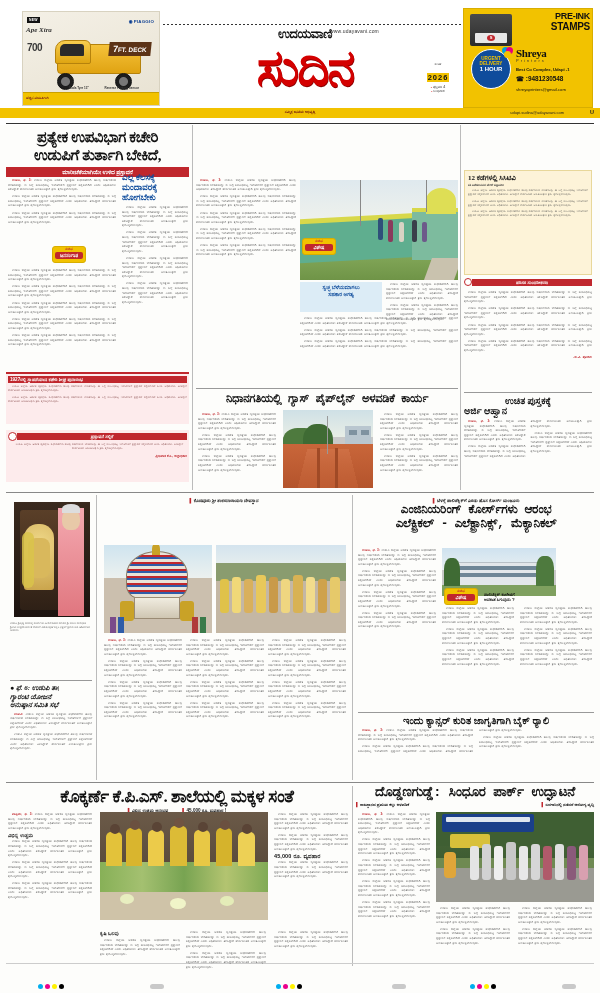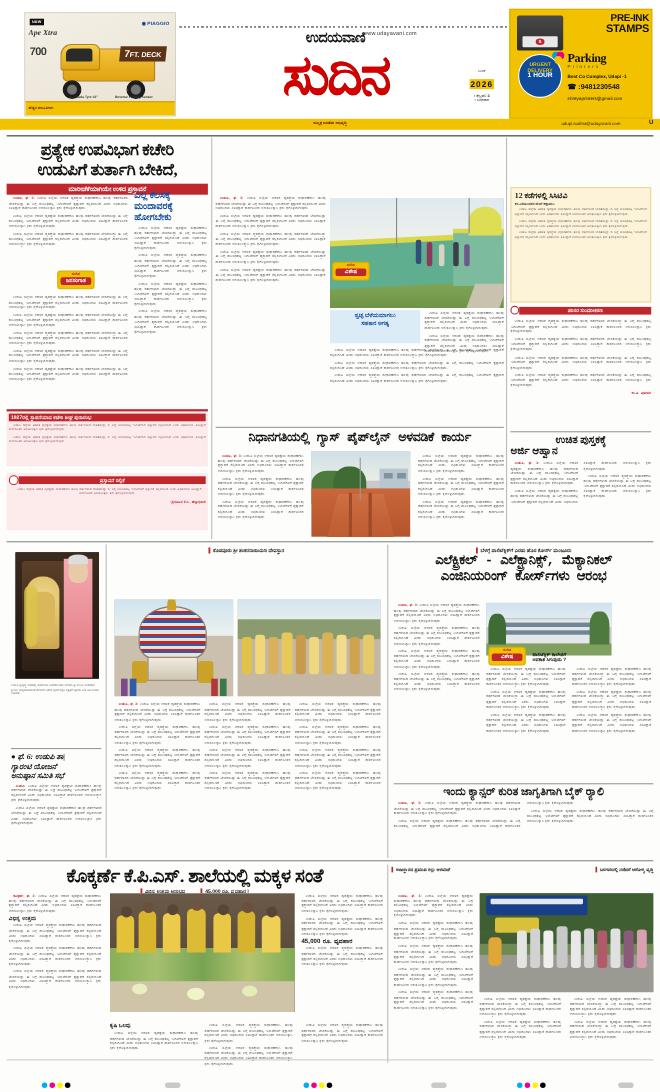--- a/index.html
+++ b/index.html
@@ -201,21 +201,21 @@
         <div class="a">URGENT</div>
         <div class="b">DELIVERY</div>
         <div class="c">1 HOUR</div>
       </div>
       <div class="slogo">
         <i class="c1"></i>
           <i class="c2"></i>
           <i class="c3"></i>
       </div>
       <div class="shreya">
-        <div class="nm">Parking</div>
+        <div class="nm">Shreya</div>
         <div class="sub">Printers</div>
       </div>
       <div class="ar-addr">Best Co Complex, Udapi -1</div>
       <div class="ar-ph">☎ :<span>9481230548</span></div>
       <div class="ar-em">shreyaprinters@gmail.com</div>
     </div>
 
     <div class="yellowbar">
       <div class="yb-c">ಸಮ್ಮಿಶ್ರ ಜನತೆಯ ಅಭಿವೃದ್ಧಿ</div>
       <div class="yb-r">udupi.sudina@udayavani.com</div>
@@ -475,22 +475,22 @@
   </div>
   <div style="position:absolute; left:268px; top:638px; width:78px;" class="tx">
     <p>ಉಡುಪಿ ಜಿಲ್ಲೆಯ ಆಡಳಿತ ವ್ಯವಸ್ಥೆಯ ಸುಧಾರಣೆಗಾಗಿ ಹಲವು ವರ್ಷಗಳಿಂದ ಬೇಡಿಕೆಯಿದ್ದು ಈ ಬಗ್ಗೆ ಸಂಬಂಧಪಟ್ಟ ಇಲಾಖೆಗಳಿಗೆ ಪ್ರಸ್ತಾವನೆ ಸಲ್ಲಿಸಲಾಗಿದೆ ಎಂದು ಅಧಿಕಾರಿಗಳು ತಿಳಿಸಿದ್ದಾರೆ ಸಾರ್ವಜನಿಕರ ಅನುಕೂಲಕ್ಕಾಗಿ ಕ್ರಮ ಕೈಗೊಳ್ಳಲಾಗುವುದು.</p>
     <p>ಉಡುಪಿ ಜಿಲ್ಲೆಯ ಆಡಳಿತ ವ್ಯವಸ್ಥೆಯ ಸುಧಾರಣೆಗಾಗಿ ಹಲವು ವರ್ಷಗಳಿಂದ ಬೇಡಿಕೆಯಿದ್ದು ಈ ಬಗ್ಗೆ ಸಂಬಂಧಪಟ್ಟ ಇಲಾಖೆಗಳಿಗೆ ಪ್ರಸ್ತಾವನೆ ಸಲ್ಲಿಸಲಾಗಿದೆ ಎಂದು ಅಧಿಕಾರಿಗಳು ತಿಳಿಸಿದ್ದಾರೆ ಸಾರ್ವಜನಿಕರ ಅನುಕೂಲಕ್ಕಾಗಿ ಕ್ರಮ ಕೈಗೊಳ್ಳಲಾಗುವುದು.</p>
     <p>ಉಡುಪಿ ಜಿಲ್ಲೆಯ ಆಡಳಿತ ವ್ಯವಸ್ಥೆಯ ಸುಧಾರಣೆಗಾಗಿ ಹಲವು ವರ್ಷಗಳಿಂದ ಬೇಡಿಕೆಯಿದ್ದು ಈ ಬಗ್ಗೆ ಸಂಬಂಧಪಟ್ಟ ಇಲಾಖೆಗಳಿಗೆ ಪ್ರಸ್ತಾವನೆ ಸಲ್ಲಿಸಲಾಗಿದೆ ಎಂದು ಅಧಿಕಾರಿಗಳು ತಿಳಿಸಿದ್ದಾರೆ ಸಾರ್ವಜನಿಕರ ಅನುಕೂಲಕ್ಕಾಗಿ ಕ್ರಮ ಕೈಗೊಳ್ಳಲಾಗುವುದು.</p>
     <p>ಉಡುಪಿ ಜಿಲ್ಲೆಯ ಆಡಳಿತ ವ್ಯವಸ್ಥೆಯ ಸುಧಾರಣೆಗಾಗಿ ಹಲವು ವರ್ಷಗಳಿಂದ ಬೇಡಿಕೆಯಿದ್ದು ಈ ಬಗ್ಗೆ ಸಂಬಂಧಪಟ್ಟ ಇಲಾಖೆಗಳಿಗೆ ಪ್ರಸ್ತಾವನೆ ಸಲ್ಲಿಸಲಾಗಿದೆ ಎಂದು ಅಧಿಕಾರಿಗಳು ತಿಳಿಸಿದ್ದಾರೆ ಸಾರ್ವಜನಿಕರ ಅನುಕೂಲಕ್ಕಾಗಿ ಕ್ರಮ ಕೈಗೊಳ್ಳಲಾಗುವುದು.</p>
   </div>
 
   <div style="position:absolute; left:358px; top:498px; width:236px;">
     <div class="kicker" style="display:block; text-align:center;">ಬೆಳಗ್ಗೆ ಪಾಲಿಟೆಕ್ನಿಕ್‌ಗೆ ಎರಡು ಹೊಸ ಕೋರ್ಸ್ ಮಂಜೂರು</div>
+    <div class="h-med" style="text-align:center; font-size:12px;">ಎಂಜಿನಿಯರಿಂಗ್ ಕೋರ್ಸ್‌ಗಳು ಆರಂಭ</div>
     <div class="h-med" style="text-align:center; font-size:12px;">ಎಲೆಕ್ಟ್ರಿಕಲ್ - ಎಲೆಕ್ಟ್ರಾನಿಕ್ಸ್, ಮೆಕ್ಯಾನಿಕಲ್</div>
-    <div class="h-med" style="text-align:center; font-size:12px;">ಎಂಜಿನಿಯರಿಂಗ್ ಕೋರ್ಸ್‌ಗಳು ಆರಂಭ</div>
   </div>
 
   <div style="position:absolute; left:358px; top:548px; width:78px;" class="tx">
     <p><span class="lead">ಉಡುಪಿ, ಫೆ. 3:</span> <span>ಉಡುಪಿ ಜಿಲ್ಲೆಯ ಆಡಳಿತ ವ್ಯವಸ್ಥೆಯ ಸುಧಾರಣೆಗಾಗಿ ಹಲವು ವರ್ಷಗಳಿಂದ ಬೇಡಿಕೆಯಿದ್ದು ಈ ಬಗ್ಗೆ ಸಂಬಂಧಪಟ್ಟ ಇಲಾಖೆಗಳಿಗೆ ಪ್ರಸ್ತಾವನೆ ಸಲ್ಲಿಸಲಾಗಿದೆ ಎಂದು ಅಧಿಕಾರಿಗಳು ತಿಳಿಸಿದ್ದಾರೆ ಸಾರ್ವಜನಿಕರ ಅನುಕೂಲಕ್ಕಾಗಿ ಕ್ರಮ ಕೈಗೊಳ್ಳಲಾಗುವುದು.</span></p>
     <p>ಉಡುಪಿ ಜಿಲ್ಲೆಯ ಆಡಳಿತ ವ್ಯವಸ್ಥೆಯ ಸುಧಾರಣೆಗಾಗಿ ಹಲವು ವರ್ಷಗಳಿಂದ ಬೇಡಿಕೆಯಿದ್ದು ಈ ಬಗ್ಗೆ ಸಂಬಂಧಪಟ್ಟ ಇಲಾಖೆಗಳಿಗೆ ಪ್ರಸ್ತಾವನೆ ಸಲ್ಲಿಸಲಾಗಿದೆ ಎಂದು ಅಧಿಕಾರಿಗಳು ತಿಳಿಸಿದ್ದಾರೆ ಸಾರ್ವಜನಿಕರ ಅನುಕೂಲಕ್ಕಾಗಿ ಕ್ರಮ ಕೈಗೊಳ್ಳಲಾಗುವುದು.</p>
     <p>ಉಡುಪಿ ಜಿಲ್ಲೆಯ ಆಡಳಿತ ವ್ಯವಸ್ಥೆಯ ಸುಧಾರಣೆಗಾಗಿ ಹಲವು ವರ್ಷಗಳಿಂದ ಬೇಡಿಕೆಯಿದ್ದು ಈ ಬಗ್ಗೆ ಸಂಬಂಧಪಟ್ಟ ಇಲಾಖೆಗಳಿಗೆ ಪ್ರಸ್ತಾವನೆ ಸಲ್ಲಿಸಲಾಗಿದೆ ಎಂದು ಅಧಿಕಾರಿಗಳು ತಿಳಿಸಿದ್ದಾರೆ ಸಾರ್ವಜನಿಕರ ಅನುಕೂಲಕ್ಕಾಗಿ ಕ್ರಮ ಕೈಗೊಳ್ಳಲಾಗುವುದು.</p>
     <p>ಉಡುಪಿ ಜಿಲ್ಲೆಯ ಆಡಳಿತ ವ್ಯವಸ್ಥೆಯ ಸುಧಾರಣೆಗಾಗಿ ಹಲವು ವರ್ಷಗಳಿಂದ ಬೇಡಿಕೆಯಿದ್ದು ಈ ಬಗ್ಗೆ ಸಂಬಂಧಪಟ್ಟ ಇಲಾಖೆಗಳಿಗೆ ಪ್ರಸ್ತಾವನೆ ಸಲ್ಲಿಸಲಾಗಿದೆ ಎಂದು ಅಧಿಕಾರಿಗಳು ತಿಳಿಸಿದ್ದಾರೆ ಸಾರ್ವಜನಿಕರ ಅನುಕೂಲಕ್ಕಾಗಿ ಕ್ರಮ ಕೈಗೊಳ್ಳಲಾಗುವುದು.</p>
   </div>
 
   <div class="ph" style="left:442px; top:548px; width:114px; height:48px;">
@@ -589,20 +589,21 @@
     <p>ಉಡುಪಿ ಜಿಲ್ಲೆಯ ಆಡಳಿತ ವ್ಯವಸ್ಥೆಯ ಸುಧಾರಣೆಗಾಗಿ ಹಲವು ವರ್ಷಗಳಿಂದ ಬೇಡಿಕೆಯಿದ್ದು ಈ ಬಗ್ಗೆ ಸಂಬಂಧಪಟ್ಟ ಇಲಾಖೆಗಳಿಗೆ ಪ್ರಸ್ತಾವನೆ ಸಲ್ಲಿಸಲಾಗಿದೆ ಎಂದು ಅಧಿಕಾರಿಗಳು ತಿಳಿಸಿದ್ದಾರೆ ಸಾರ್ವಜನಿಕರ ಅನುಕೂಲಕ್ಕಾಗಿ ಕ್ರಮ ಕೈಗೊಳ್ಳಲಾಗುವುದು.</p>
     <p>ಉಡುಪಿ ಜಿಲ್ಲೆಯ ಆಡಳಿತ ವ್ಯವಸ್ಥೆಯ ಸುಧಾರಣೆಗಾಗಿ ಹಲವು ವರ್ಷಗಳಿಂದ ಬೇಡಿಕೆಯಿದ್ದು ಈ ಬಗ್ಗೆ ಸಂಬಂಧಪಟ್ಟ ಇಲಾಖೆಗಳಿಗೆ ಪ್ರಸ್ತಾವನೆ ಸಲ್ಲಿಸಲಾಗಿದೆ ಎಂದು ಅಧಿಕಾರಿಗಳು ತಿಳಿಸಿದ್ದಾರೆ ಸಾರ್ವಜನಿಕರ ಅನುಕೂಲಕ್ಕಾಗಿ ಕ್ರಮ ಕೈಗೊಳ್ಳಲಾಗುವುದು.</p>
     <div style="font-size:5.5px; font-weight:bold; color:#111; margin:2px 0;">45,000 ರೂ. ವ್ಯವಹಾರ</div>
     <p>ಉಡುಪಿ ಜಿಲ್ಲೆಯ ಆಡಳಿತ ವ್ಯವಸ್ಥೆಯ ಸುಧಾರಣೆಗಾಗಿ ಹಲವು ವರ್ಷಗಳಿಂದ ಬೇಡಿಕೆಯಿದ್ದು ಈ ಬಗ್ಗೆ ಸಂಬಂಧಪಟ್ಟ ಇಲಾಖೆಗಳಿಗೆ ಪ್ರಸ್ತಾವನೆ ಸಲ್ಲಿಸಲಾಗಿದೆ ಎಂದು ಅಧಿಕಾರಿಗಳು ತಿಳಿಸಿದ್ದಾರೆ ಸಾರ್ವಜನಿಕರ ಅನುಕೂಲಕ್ಕಾಗಿ ಕ್ರಮ ಕೈಗೊಳ್ಳಲಾಗುವುದು.</p>
   </div>
   <div style="position:absolute; left:274px; top:930px; width:74px;" class="tx">
     <p>ಉಡುಪಿ ಜಿಲ್ಲೆಯ ಆಡಳಿತ ವ್ಯವಸ್ಥೆಯ ಸುಧಾರಣೆಗಾಗಿ ಹಲವು ವರ್ಷಗಳಿಂದ ಬೇಡಿಕೆಯಿದ್ದು ಈ ಬಗ್ಗೆ ಸಂಬಂಧಪಟ್ಟ ಇಲಾಖೆಗಳಿಗೆ ಪ್ರಸ್ತಾವನೆ ಸಲ್ಲಿಸಲಾಗಿದೆ ಎಂದು ಅಧಿಕಾರಿಗಳು ತಿಳಿಸಿದ್ದಾರೆ ಸಾರ್ವಜನಿಕರ ಅನುಕೂಲಕ್ಕಾಗಿ ಕ್ರಮ ಕೈಗೊಳ್ಳಲಾಗುವುದು.</p>
   </div>
 
   <div style="position:absolute; left:356px; top:786px; width:238px;">
+    <div class="h-med" style="text-align:center; font-size:13.5px;">ದೊಡ್ಡಣಗುಡ್ಡೆ: ಸಿಂಧೂರ ಪಾರ್ಕ್ ಉದ್ಘಾಟನೆ</div>
     <div style="display:flex; justify-content:space-between; margin-top:2px;">
       <span class="kicker" style="font-size:4.2px;">ರಾಜಸ್ಥಾನದ ಪ್ರಮುಖ ಕಲ್ಲು ಆಳವಡಿಕೆ</span>
       <span class="kicker" style="font-size:4.2px;">ಬರಗಾರಿನಲ್ಲಿ ನಡೆದರೆ ಆರೋಗ್ಯ ವೃದ್ಧಿ</span>
     </div>
   </div>
 
   <div style="position:absolute; left:358px; top:812px; width:72px;" class="tx">
     <p><span class="lead">ಉಡುಪಿ, ಫೆ. 3:</span> <span>ಉಡುಪಿ ಜಿಲ್ಲೆಯ ಆಡಳಿತ ವ್ಯವಸ್ಥೆಯ ಸುಧಾರಣೆಗಾಗಿ ಹಲವು ವರ್ಷಗಳಿಂದ ಬೇಡಿಕೆಯಿದ್ದು ಈ ಬಗ್ಗೆ ಸಂಬಂಧಪಟ್ಟ ಇಲಾಖೆಗಳಿಗೆ ಪ್ರಸ್ತಾವನೆ ಸಲ್ಲಿಸಲಾಗಿದೆ ಎಂದು ಅಧಿಕಾರಿಗಳು ತಿಳಿಸಿದ್ದಾರೆ ಸಾರ್ವಜನಿಕರ ಅನುಕೂಲಕ್ಕಾಗಿ ಕ್ರಮ ಕೈಗೊಳ್ಳಲಾಗುವುದು.</span></p>
     <p>ಉಡುಪಿ ಜಿಲ್ಲೆಯ ಆಡಳಿತ ವ್ಯವಸ್ಥೆಯ ಸುಧಾರಣೆಗಾಗಿ ಹಲವು ವರ್ಷಗಳಿಂದ ಬೇಡಿಕೆಯಿದ್ದು ಈ ಬಗ್ಗೆ ಸಂಬಂಧಪಟ್ಟ ಇಲಾಖೆಗಳಿಗೆ ಪ್ರಸ್ತಾವನೆ ಸಲ್ಲಿಸಲಾಗಿದೆ ಎಂದು ಅಧಿಕಾರಿಗಳು ತಿಳಿಸಿದ್ದಾರೆ ಸಾರ್ವಜನಿಕರ ಅನುಕೂಲಕ್ಕಾಗಿ ಕ್ರಮ ಕೈಗೊಳ್ಳಲಾಗುವುದು.</p>
     <p>ಉಡುಪಿ ಜಿಲ್ಲೆಯ ಆಡಳಿತ ವ್ಯವಸ್ಥೆಯ ಸುಧಾರಣೆಗಾಗಿ ಹಲವು ವರ್ಷಗಳಿಂದ ಬೇಡಿಕೆಯಿದ್ದು ಈ ಬಗ್ಗೆ ಸಂಬಂಧಪಟ್ಟ ಇಲಾಖೆಗಳಿಗೆ ಪ್ರಸ್ತಾವನೆ ಸಲ್ಲಿಸಲಾಗಿದೆ ಎಂದು ಅಧಿಕಾರಿಗಳು ತಿಳಿಸಿದ್ದಾರೆ ಸಾರ್ವಜನಿಕರ ಅನುಕೂಲಕ್ಕಾಗಿ ಕ್ರಮ ಕೈಗೊಳ್ಳಲಾಗುವುದು.</p>

